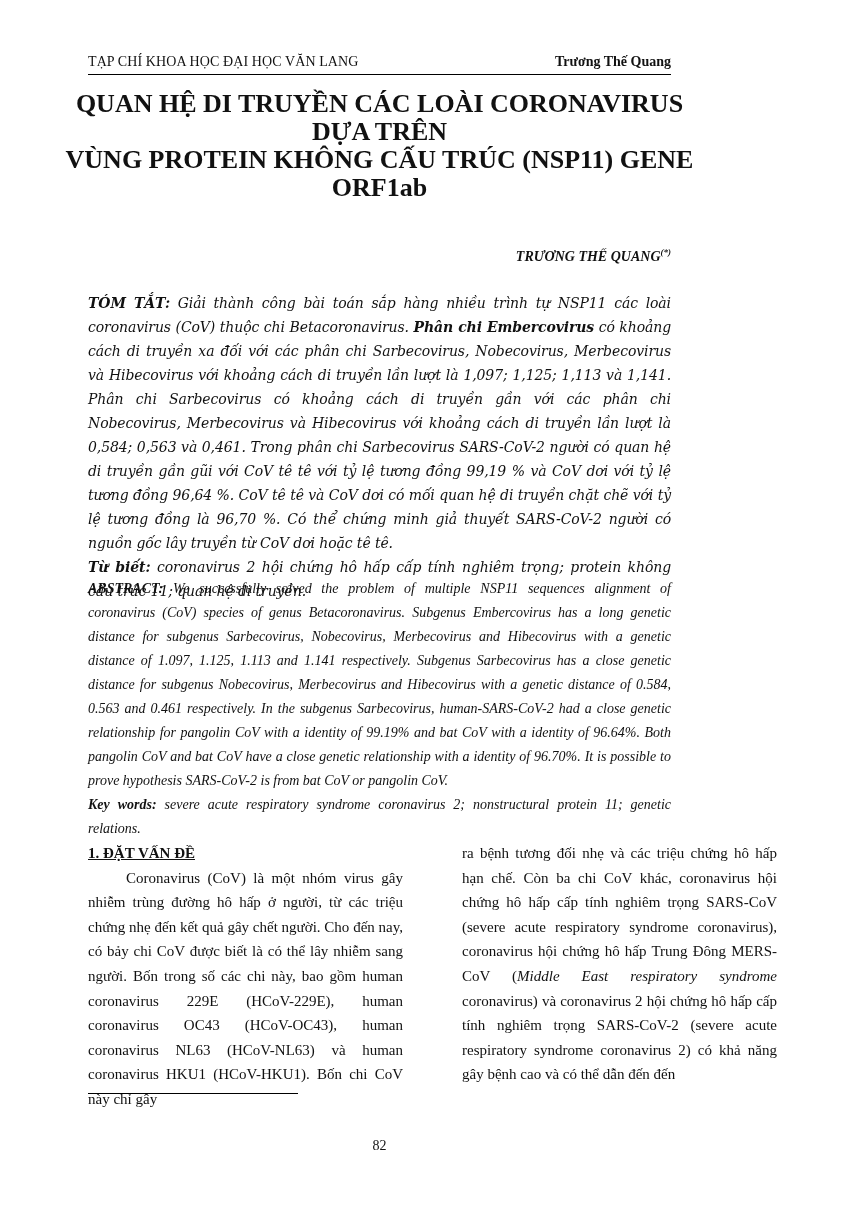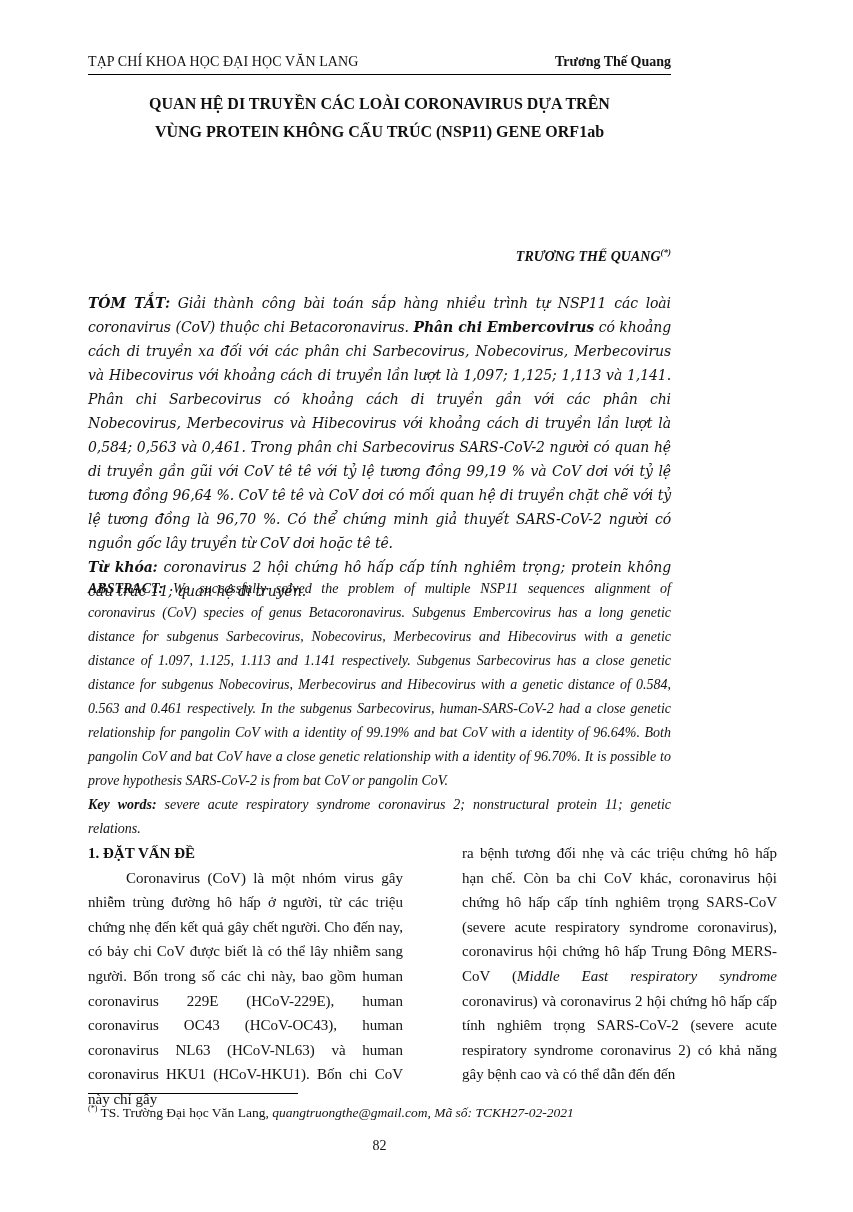--- a/index.html
+++ b/index.html
@@ -6,36 +6,36 @@
   body { width: 853px; height: 1212px; position: relative; overflow: hidden;
          font-family: "Liberation Serif", "DejaVu Serif", serif; color: #111; }
   .page { position: absolute; left: 0; top: 0; width: 759px; height: 1212px; }
 
   .running-header { position: absolute; left: 88px; right: 88px; top: 52px; height: 22px;
                     border-bottom: 1.5px solid #000; font-size: 14px; }
   .running-header .left { position: absolute; left: 0; top: 2px; letter-spacing: 0.1px; }
   .running-header .right { position: absolute; right: 0; top: 2px; font-weight: bold; }
 
   .title-vi { position: absolute; left: 60px; right: 60px; top: 90px; text-align: center;
-              font-weight: bold; font-size: 16px; line-height: 28px; }
+              font-weight: bold; font-size: 26px; line-height: 28px; }
   .title-en { position: absolute; left: 60px; right: 60px; top: 174px; text-align: center;
               font-style: italic; font-size: 17px; line-height: 25px; font-family: "DejaVu Sans", sans-serif; font-weight: normal; letter-spacing: -0.3px; }
   .author { position: absolute; right: 88px; top: 247px; font-style: italic; font-weight: bold; font-size: 14px; }
   .author sup { font-size: 9px; }
 
   .block { position: absolute; left: 88px; right: 88px; text-align: justify;
            font-style: italic; font-size: 14.5px; line-height: 24px; }
   .block b { font-weight: bold; }
   .abstract-vi { top: 291px; font-family: "DejaVu Serif", serif; font-size: 14px; line-height: 24px; letter-spacing: -0.1px; }
   .abstract-en { top: 577px; font-family: "Liberation Serif", serif; font-size: 14px; line-height: 24px; }
 
   .col { position: absolute; top: 841px; width: 315px; font-size: 15px; line-height: 24.6px; text-align: justify; }
   .col-left { left: 88px; }
   .col-right { left: 462px; }
-  .section-heading { font-weight: bold; font-size: 15px; margin: 0; }
+  .section-heading { font-weight: bold; font-size: 15px; margin: 0; text-decoration: underline; }
   .indent { text-indent: 38px; }
   .col p { margin: 0; }
 
   .footnote-rule { position: absolute; left: 88px; top: 1093px; width: 210px; border-top: 1.5px solid #000; }
   .footnote { position: absolute; left: 88px; top: 1104px; font-size: 13.5px; }
   .footnote sup { font-size: 8px; }
   .page-number { position: absolute; left: 0; right: 0; top: 1138px; text-align: center; font-size: 14px; }
 </style>
 </head>
 <body>
@@ -52,36 +52,33 @@
     <div>VÙNG PROTEIN KHÔNG CẤU TRÚC (NSP11) GENE ORF1ab</div>
   </div>
 
 
   <div class="author">
     <span>TRƯƠNG THẾ QUANG</span><sup>(*)</sup>
   </div>
 
   <div class="block abstract-vi">
     <b>TÓM TẮT:</b><span> Giải thành công bài toán sắp hàng nhiều trình tự NSP11 các loài coronavirus (CoV) thuộc chi Betacoronavirus. </span><b>Phân chi Embercovirus</b><span> có khoảng cách di truyền xa đối với các phân chi Sarbecovirus, Nobecovirus, Merbecovirus và Hibecovirus với khoảng cách di truyền lần lượt là 1,097; 1,125; 1,113 và 1,141. Phân chi Sarbecovirus có khoảng cách di truyền gần với các phân chi Nobecovirus, Merbecovirus và Hibecovirus với khoảng cách di truyền lần lượt là 0,584; 0,563 và 0,461. Trong phân chi Sarbecovirus SARS-CoV-2 người có quan hệ di truyền gần gũi với CoV tê tê với tỷ lệ tương đồng 99,19 % và CoV dơi với tỷ lệ tương đồng 96,64 %. CoV tê tê và CoV dơi có mối quan hệ di truyền chặt chẽ với tỷ lệ tương đồng là 96,70 %. Có thể chứng minh giả thuyết SARS-CoV-2 người có nguồn gốc lây truyền từ CoV dơi hoặc tê tê.</span><br>
-    <b>Từ khóa:</b><span> coronavirus 2 hội chứng hô hấp cấp tính nghiêm trọng; protein không cấu trúc 11; quan hệ di truyền.</span>
+    <b>Từ biết:</b><span> coronavirus 2 hội chứng hô hấp cấp tính nghiêm trọng; protein không cấu trúc 11; quan hệ di truyền.</span>
   </div>
 
   <div class="block abstract-en">
     <b>ABSTRACT:</b><span> We successfully solved the problem of multiple NSP11 sequences alignment of coronavirus (CoV) species of genus Betacoronavirus. Subgenus Embercovirus has a long genetic distance for subgenus Sarbecovirus, Nobecovirus, Merbecovirus and Hibecovirus with a genetic distance of 1.097, 1.125, 1.113 and 1.141 respectively. Subgenus Sarbecovirus has a close genetic distance for subgenus Nobecovirus, Merbecovirus and Hibecovirus with a genetic distance of 0.584, 0.563 and 0.461 respectively. In the subgenus Sarbecovirus, human-SARS-CoV-2 had a close genetic relationship for pangolin CoV with a identity of 99.19% and bat CoV with a identity of 96.64%. Both pangolin CoV and bat CoV have a close genetic relationship with a identity of 96.70%. It is possible to prove hypothesis SARS-CoV-2 is from bat CoV or pangolin CoV.</span><br>
     <b>Key words:</b><span> severe acute respiratory syndrome coronavirus 2; nonstructural protein 11; genetic relations.</span>
   </div>
 
   <div class="col col-left">
     <p class="section-heading">1. ĐẶT VẤN ĐỀ</p>
     <p class="indent">Coronavirus (CoV) là một nhóm virus gây nhiễm trùng đường hô hấp ở người, từ các triệu chứng nhẹ đến kết quả gây chết người. Cho đến nay, có bảy chi CoV được biết là có thể lây nhiễm sang người. Bốn trong số các chi này, bao gồm human coronavirus 229E (HCoV-229E), human coronavirus OC43 (HCoV-OC43), human coronavirus NL63 (HCoV-NL63) và human coronavirus HKU1 (HCoV-HKU1). Bốn chi CoV này chỉ gây</p>
   </div>
 
   <div class="col col-right">
     <p><span>ra bệnh tương đối nhẹ và các triệu chứng hô hấp hạn chế. Còn ba chi CoV khác, coronavirus hội chứng hô hấp cấp tính nghiêm trọng SARS-CoV (severe acute respiratory syndrome coronavirus), coronavirus hội chứng hô hấp Trung Đông MERS-CoV (</span><i>Middle East respiratory syndrome</i><span> coronavirus) và coronavirus 2 hội chứng hô hấp cấp tính nghiêm trọng SARS-CoV-2 (severe acute respiratory syndrome coronavirus 2) có khả năng gây bệnh cao và có thể dẫn đến đến</span></p>
   </div>
 
   <div class="footnote-rule"></div>
-  <div class="footnote">
-    <sup>(*)</sup><span> TS. Trường Đại học Văn Lang, </span><i>quangtruongthe@gmail.com, Mã số: TCKH27-02-2021</i>
-  </div>
 
   <div class="page-number">82</div>
 </div>
 
 </body></html>

